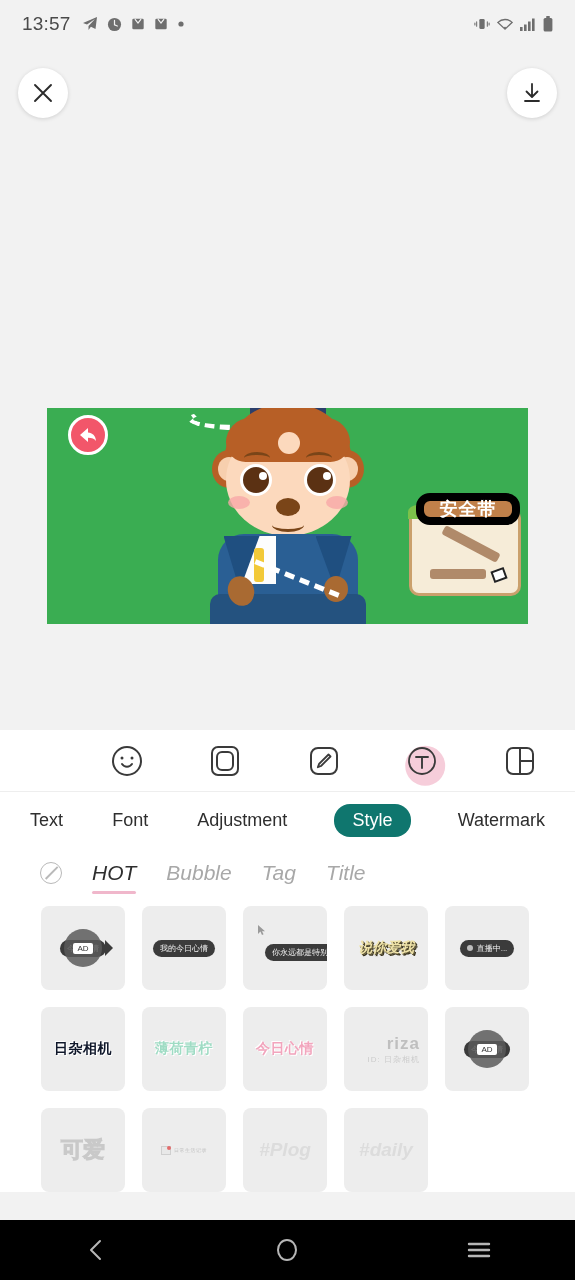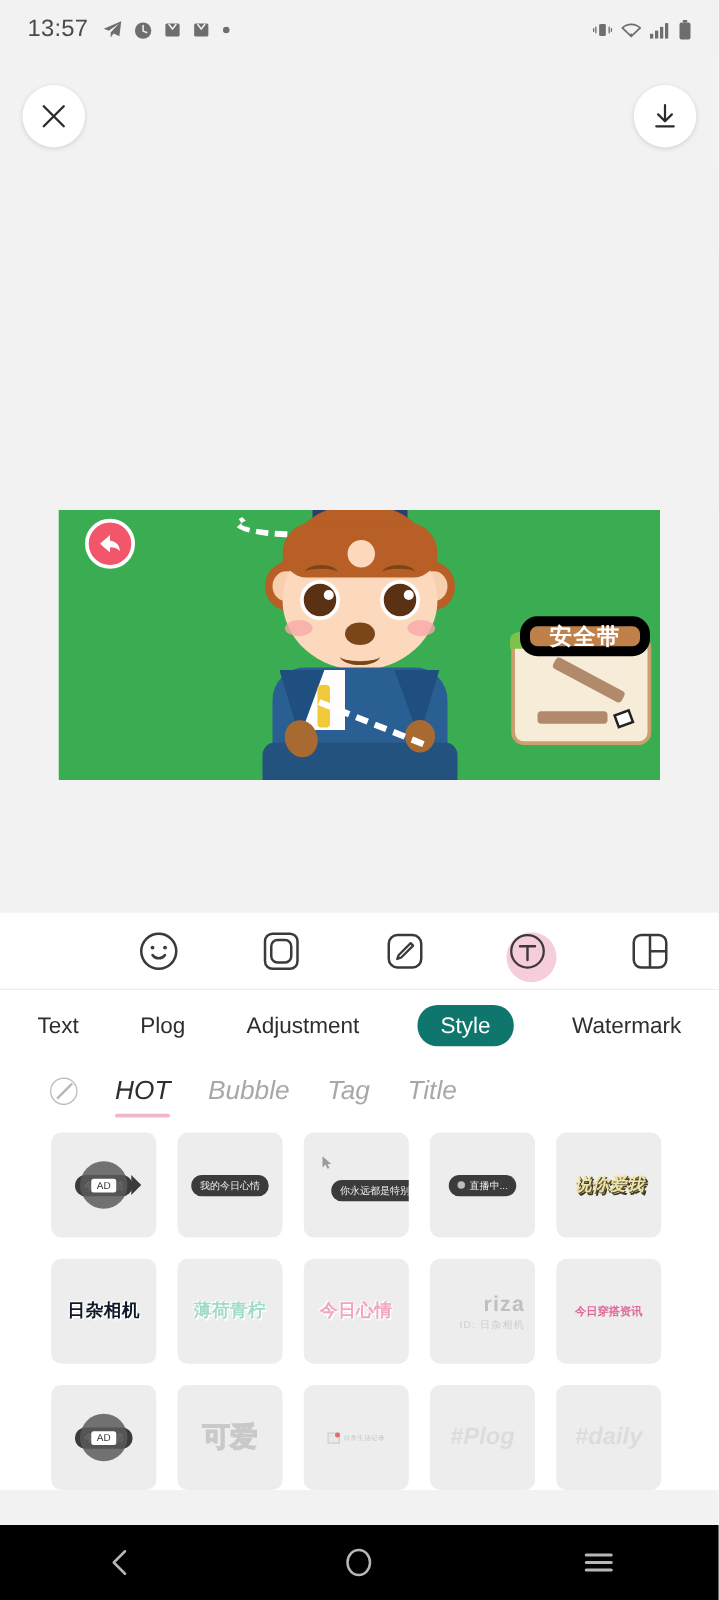--- a/index.html
+++ b/index.html
@@ -355,21 +355,21 @@
       <div class="tool">
         <svg width="32" height="32" viewBox="0 0 32 32">
             <rect x="3" y="3" width="26" height="26" rx="6" stroke="#3a3a3a" stroke-width="2" fill="none"></rect>
             <path d="M16 3v26M16 16h13" stroke="#3a3a3a" stroke-width="2"></path>
           </svg>
       </div>
     </div>
 
     <div class="tabs-row">
       <div class="tab">Text</div>
-      <div class="tab">Plog</div>
+      <div class="tab">Font</div>
       <div class="tab">Adjustment</div>
       <div class="tab active">Style</div>
       <div class="tab">Watermark</div>
     </div>
 
     <div class="subtabs-row">
       <div class="ban-icon"></div>
       <div class="subtab active">HOT</div>
       <div class="subtab">Bubble</div>
       <div class="subtab">Tag</div>
@@ -390,25 +390,25 @@
       </div>
 
       <div class="cell">
         <svg style="position:absolute;left:14px;top:18px" width="10" height="12" viewBox="0 0 10 12">
             <path d="M1 1v9l2.4-2.4L5 11l1.6-.7L5 7.2h3z" fill="#9a9a9a"></path>
           </svg>
         <span class="pill-dark" style="position:absolute;left:22px;top:38px">你永远都是特别的</span>
       </div>
 
       <div class="cell">
+        <span class="gold-text">说你爱我</span>
+      </div>
+
+      <div class="cell">
         <span class="pill-dark"><span class="live-dot"></span><span>直播中...</span></span>
-      </div>
-
-      <div class="cell">
-        <span class="gold-text">说你爱我</span>
       </div>
 
       <div class="cell">
         <span class="cap-text cap-yellow">日杂相机</span>
       </div>
 
       <div class="cell">
         <span class="cap-text cap-mint">薄荷青柠</span>
       </div>
 
@@ -416,23 +416,20 @@
         <span class="cap-text cap-pink">今日心情</span>
       </div>
 
       <div class="cell">
         <span class="riza-wrap">
           <span class="riza-main" style="display:block">riza</span>
           <span class="riza-sub" style="display:block">ID: 日杂相机</span>
         </span>
       </div>
 
-      <div class="cell">
-        <span class="pink-style">今日穿搭资讯</span>
-      </div>
 
       <div class="cell">
         <span class="pill-dark">今日心情</span>
         <span class="ad-badge">
           <span class="ad-tag">AD</span>
         </span>
       </div>
 
       <div class="cell">
         <span class="outline-cn">可爱</span>

